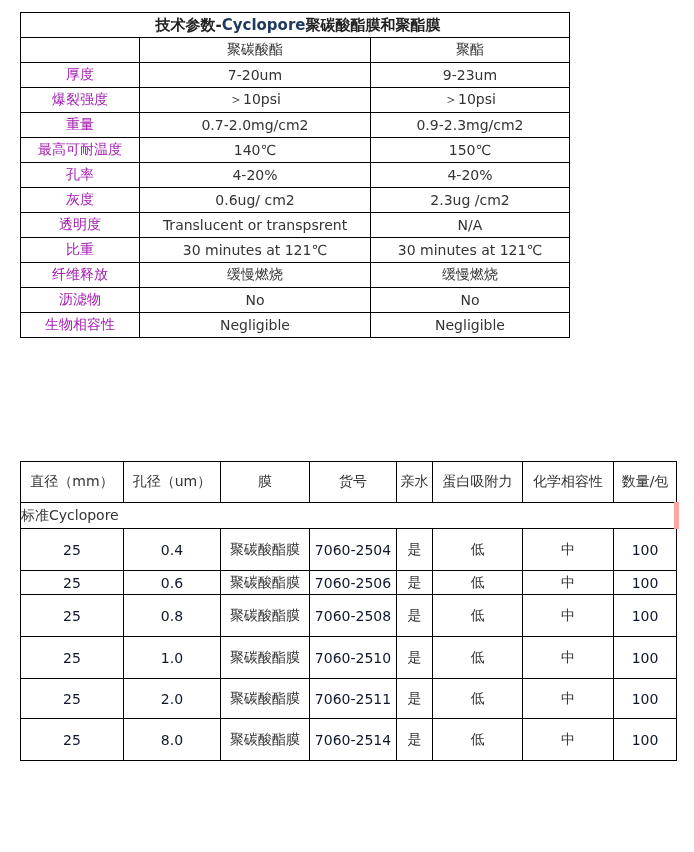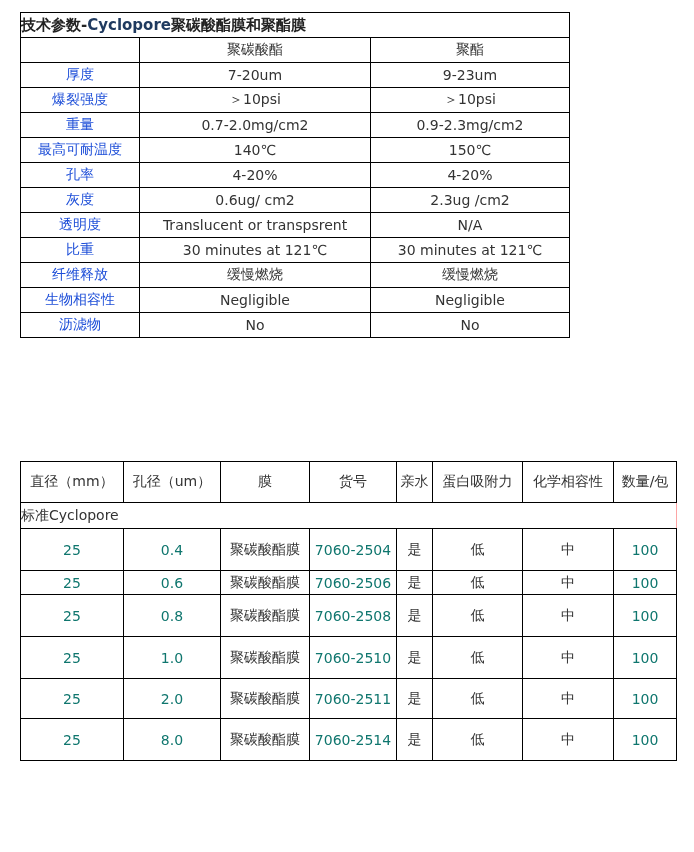--- a/index.html
+++ b/index.html
@@ -1,31 +1,31 @@
 <!DOCTYPE html>
 <html><head>
 <meta charset="utf-8">
 <style>
   html, body { margin: 0; padding: 0; background: #ffffff; }
   body { width: 694px; height: 852px; position: relative; overflow: hidden;
          font-family: "DejaVu Sans", "Liberation Sans", sans-serif; color: #333333; }
   table { border-collapse: collapse; position: absolute; table-layout: fixed; }
   td { border: 1px solid #000000; padding: 0; font-size: 14px; text-align: center;
        vertical-align: middle; white-space: nowrap; overflow: hidden; color: #333333; }
-  .title { text-align: left; font-weight: bold; font-size: 15px; color: #222222; }
+  .title { text-align: center; font-weight: bold; font-size: 15px; padding-left: 6px; color: #222222; }
   .title .en { color: #1f3a5f; }
   #spec { left: 20px; top: 12px; width: 549px; }
   #spec td { height: 24px; }
-  #spec .label { color: #1d4ed8; }
+  #spec .label { color: #a21caf; }
   #order { left: 20px; top: 461px; width: 656px; }
   #order td { font-size: 14px; }
   #order .hdr td { height: 40px; }
-  #order .group td { text-align: left; border-left: 1px solid #000; border-right: 1px solid #fca5a5;
+  #order .group td { text-align: left; border-left: 1px solid #000; border-right: 5px solid #fca5a5;
        height: 25px; padding-left: 0; }
-  .num { color: #0f766e; }
+  .num { color: #0f172a; }
 </style>
 </head>
 <body>
 
 <table id="spec">
   <colgroup>
       <col style="width:119px">
       <col style="width:231px">
       <col style="width:199px">
     </colgroup>
@@ -77,28 +77,28 @@
         <td class="label">比重</td>
         <td>30 minutes at 121℃</td>
         <td>30 minutes at 121℃</td>
       </tr>
   <tr>
         <td class="label">纤维释放</td>
         <td>缓慢燃烧</td>
         <td>缓慢燃烧</td>
       </tr>
   <tr>
+        <td class="label">沥滤物</td>
+        <td>No</td>
+        <td>No</td>
+      </tr>
+  <tr>
         <td class="label">生物相容性</td>
         <td>Negligible</td>
         <td>Negligible</td>
-      </tr>
-  <tr>
-        <td class="label">沥滤物</td>
-        <td>No</td>
-        <td>No</td>
       </tr>
 </tbody>
   </table>
 
 <table id="order">
   <colgroup>
     <col style="width:103px">
       <col style="width:97px">
       <col style="width:89px">
       <col style="width:87px">

